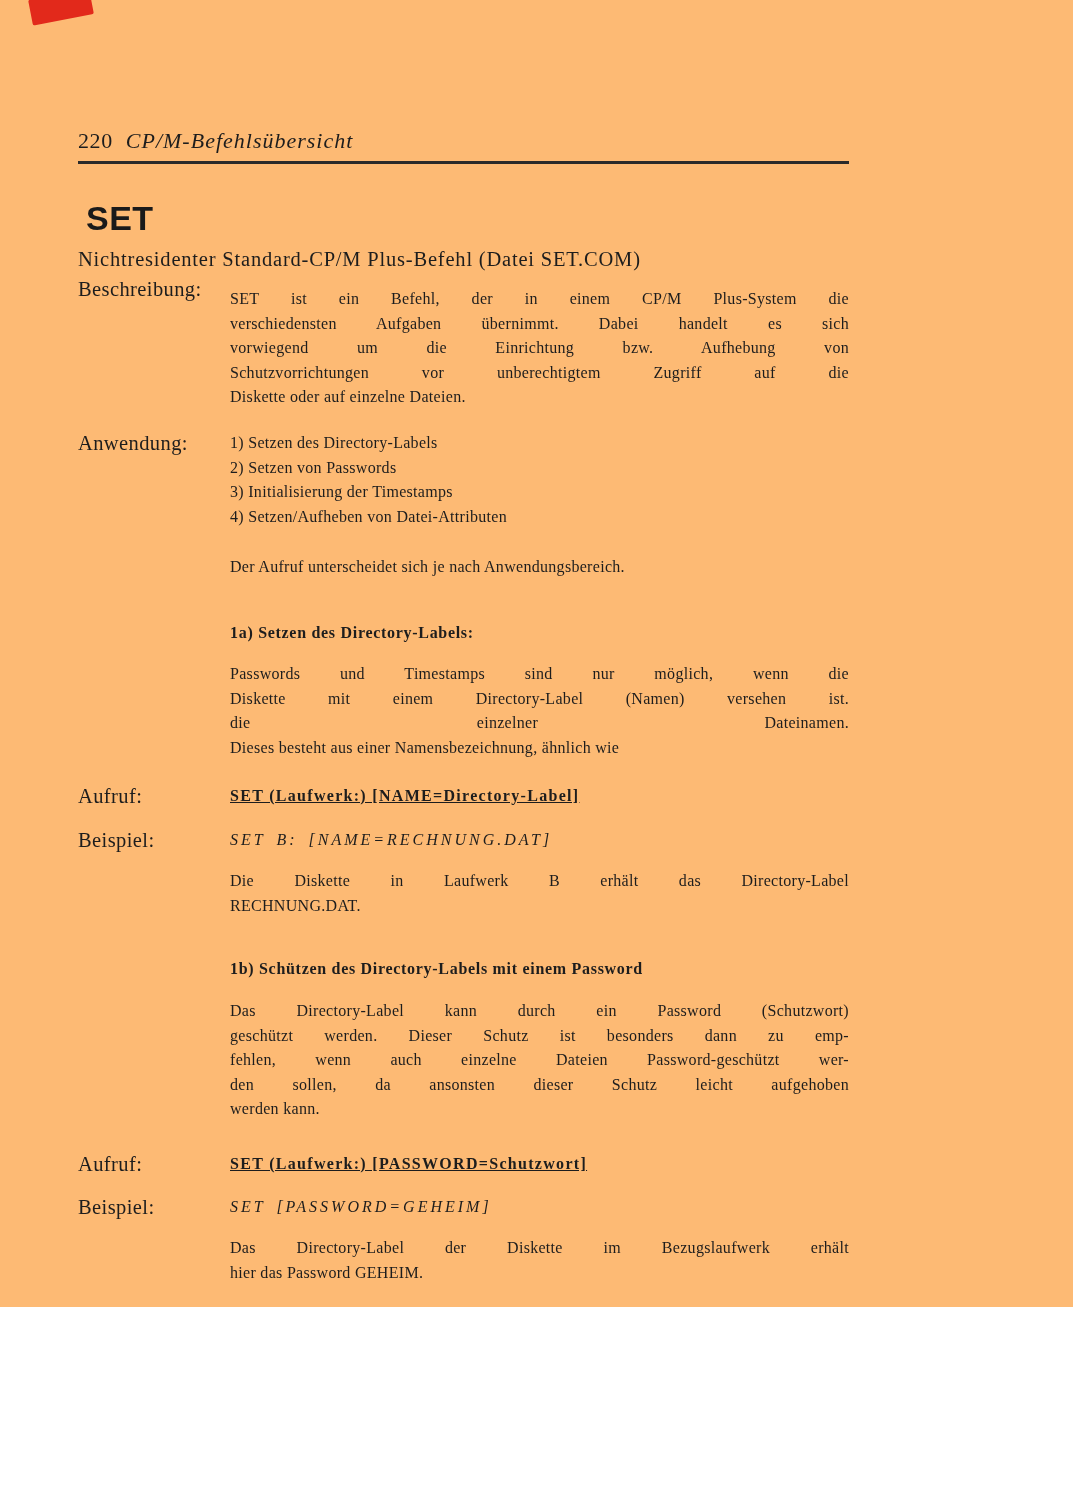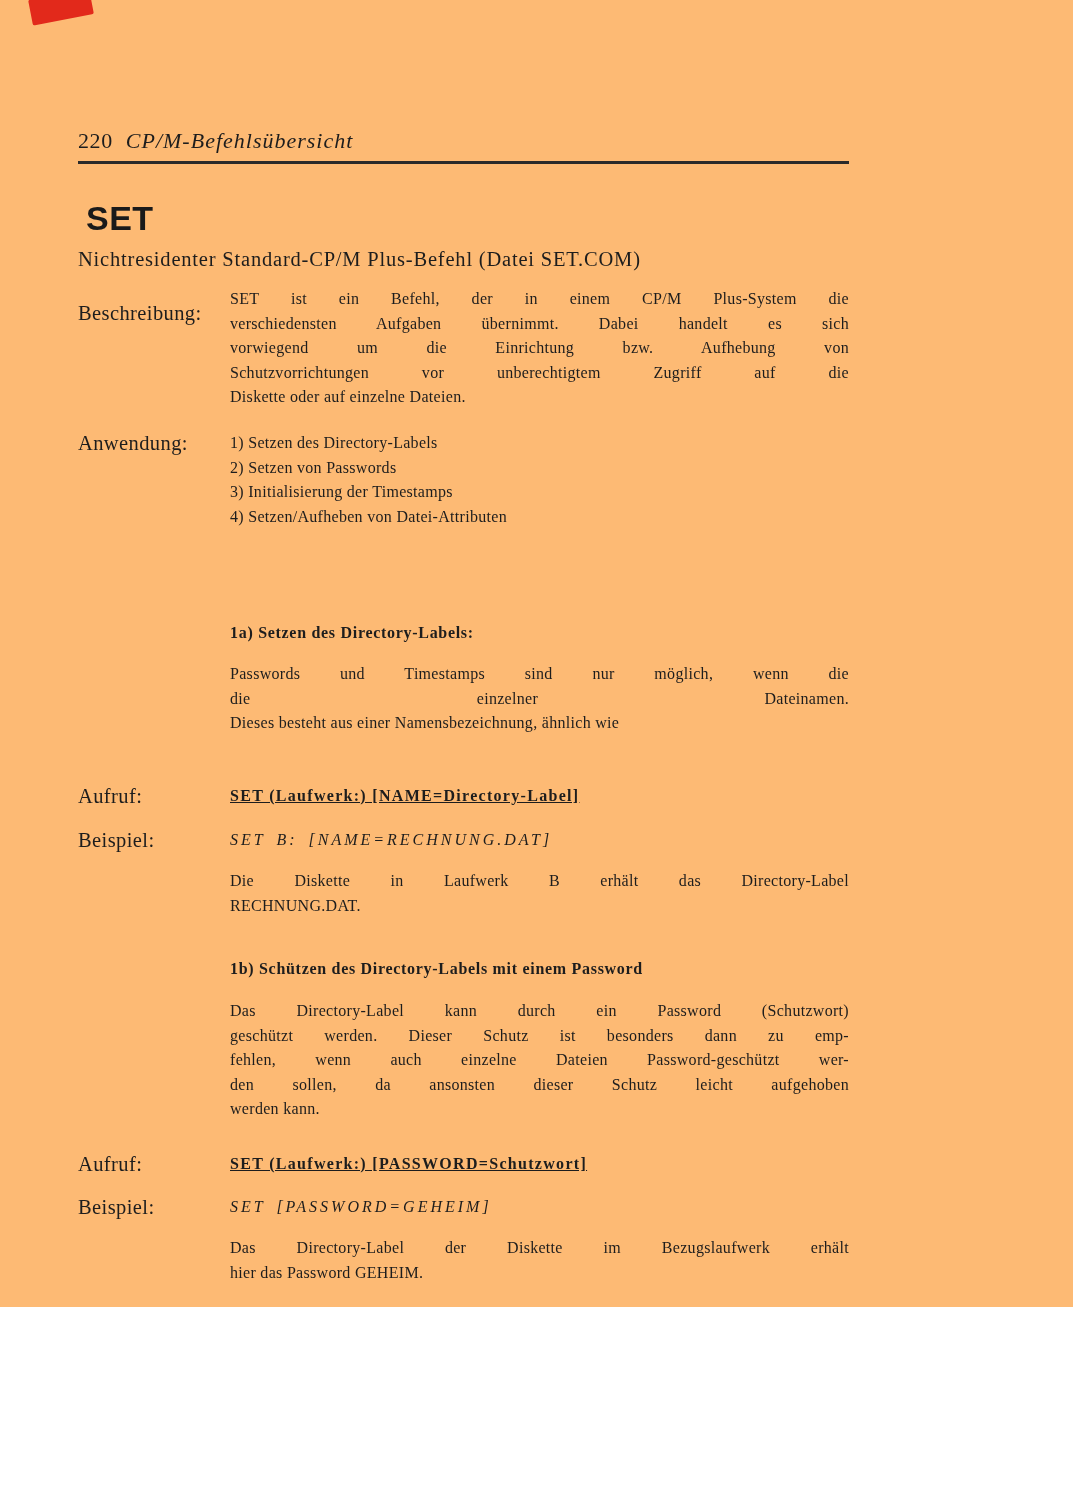--- a/index.html
+++ b/index.html
@@ -112,41 +112,43 @@
 
   <div class="running-header abs" style="left:78px; top:128px; width:771px;">
     <span>220</span>
     <span class="rh-title">CP/M-Befehlsübersicht</span>
   </div>
 
   <h1 class="cmd abs" style="left:78px; top:192px;">SET</h1>
 
   <div class="subtitle abs" style="left:78px; top:246px; width:771px;">Nichtresidenter Standard-CP/M Plus-Befehl (Datei SET.COM)</div>
 
-  <div class="label abs" style="left:78px; top:301px;">Beschreibung:</div>
+  <div class="label abs" style="left:78px; top:277px;">Beschreibung:</div>
   <div class="body justified abs" style="left:230px; top:287px; width:619px;">
       <div class="line">SET ist ein Befehl, der in einem CP/M Plus-System die</div>
       <div class="line">verschiedensten Aufgaben übernimmt. Dabei handelt es sich</div>
       <div class="line">vorwiegend um die Einrichtung bzw. Aufhebung von</div>
       <div class="line">Schutzvorrichtungen vor unberechtigtem Zugriff auf die</div>
       <div class="line">Diskette oder auf einzelne Dateien.</div>
     </div>
 
   <div class="label abs" style="left:78px; top:431px;">Anwendung:</div>
   <div class="body plain abs" style="left:230px; top:431px; width:619px;">
       <div class="line">1) Setzen des Directory-Labels</div>
       <div class="line">2) Setzen von Passwords</div>
       <div class="line">3) Initialisierung der Timestamps</div>
       <div class="line">4) Setzen/Aufheben von Datei-Attributen</div>
     </div>
 
+  <div class="body abs" style="left:230px; top:555px; width:619px;">Der Aufruf unterscheidet sich je nach Anwendungsbereich.</div>
 
   <div class="body bold abs" style="left:230px; top:621px; width:619px;">1a) Setzen des Directory-Labels:</div>
   <div class="body justified abs" style="left:230px; top:662px; width:619px;">
       <div class="line">Passwords und Timestamps sind nur möglich, wenn die</div>
+      <div class="line">Diskette mit einem Directory-Label (Namen) versehen ist.</div>
       <div class="line">die einzelner Dateinamen.</div>
       <div class="line">Dieses besteht aus einer Namensbezeichnung, ähnlich wie</div>
     </div>
 
   <div class="label abs" style="left:78px; top:784px;">Aufruf:</div>
   <div class="body syntax abs" style="left:230px; top:784px; width:619px;">SET (Laufwerk:) [NAME=Directory-Label]</div>
 
   <div class="label abs" style="left:78px; top:828px;">Beispiel:</div>
   <div class="body example abs" style="left:230px; top:828px; width:619px;">SET B: [NAME=RECHNUNG.DAT]</div>
 

